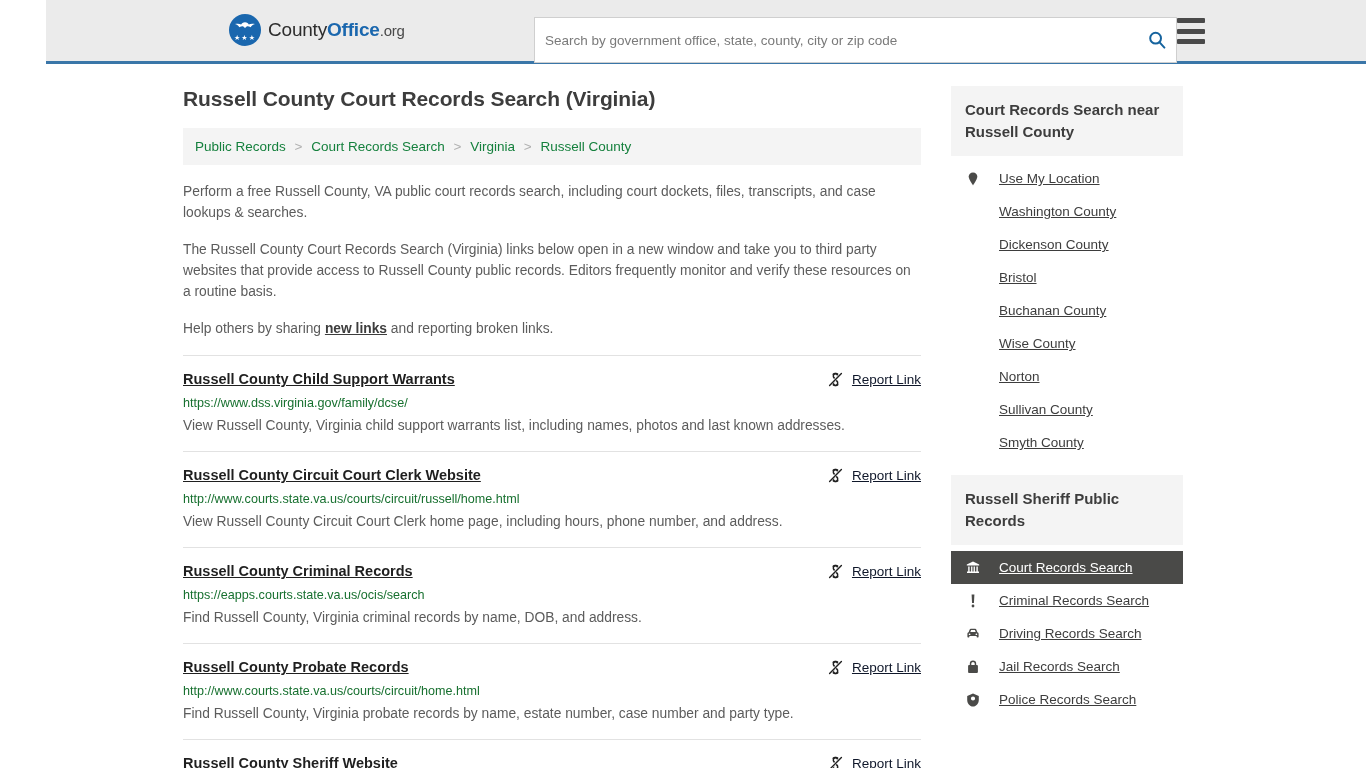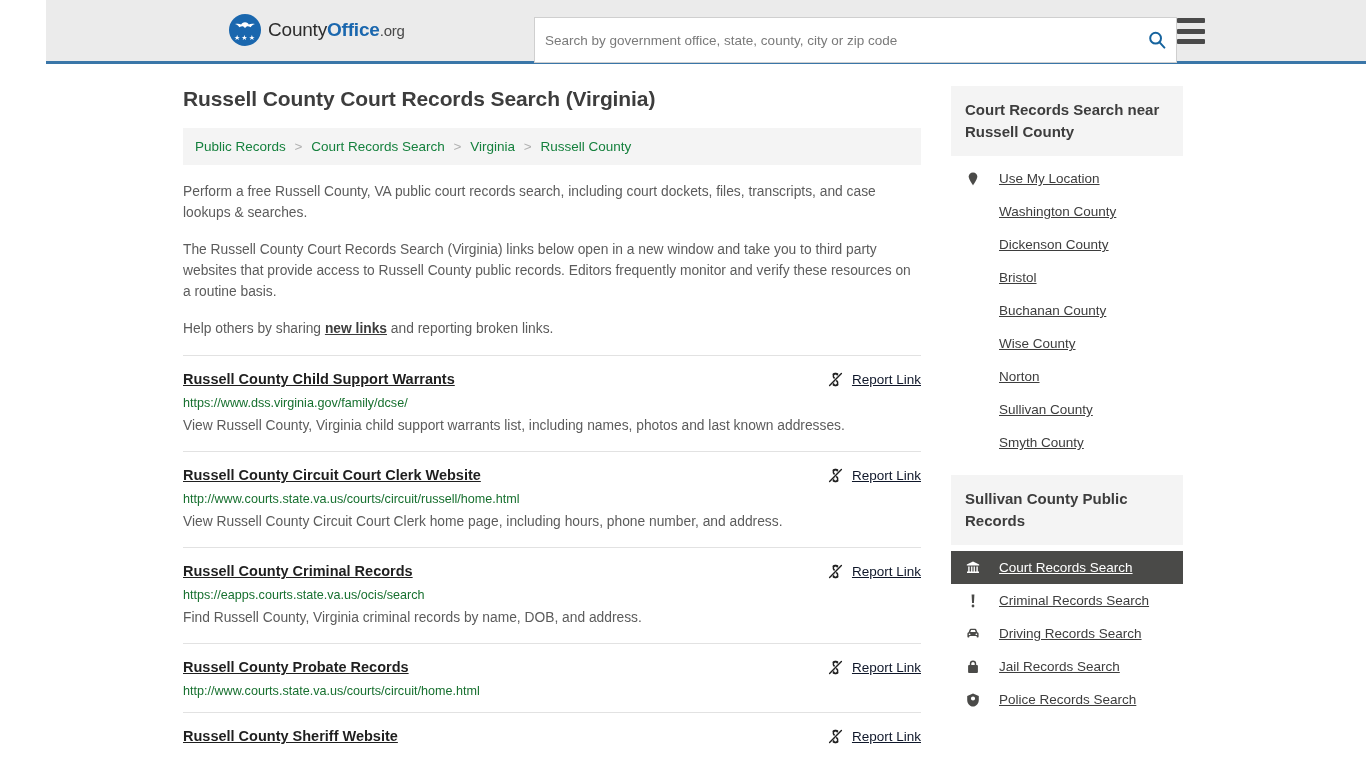--- a/index.html
+++ b/index.html
@@ -365,20 +365,21 @@
                 <path d="M10.8 13.8a2.6 2.6 0 01-3.7 0 2.6 2.6 0 010-3.7l1.4-1.4" fill="none" stroke="#1f1f1f" stroke-width="1.5" stroke-linecap="round"></path>
                 <path d="M10.8 3.2a2.6 2.6 0 00-3.7 0 2.6 2.6 0 000 3.7l1.4 1.4" fill="none" stroke="#1f1f1f" stroke-width="1.5" stroke-linecap="round"></path>
                 <path d="M6.2 13.8a2.6 2.6 0 003.7 0 2.6 2.6 0 000-3.7L8.5 8.7" fill="none" stroke="#1f1f1f" stroke-width="1.5" stroke-linecap="round"></path>
                 <line x1="2.2" y1="14.6" x2="14.6" y2="2.2" stroke="#ffffff" stroke-width="2.6"></line>
                 <line x1="2.6" y1="14.4" x2="14.4" y2="2.6" stroke="#1f1f1f" stroke-width="1.4" stroke-linecap="round"></line>
               </svg>
               <span>Report Link</span>
             </a>
           </div>
           <div class="result-url">http://www.courts.state.va.us/courts/circuit/home.html</div>
+          <div class="result-desc">Find Russell County, Virginia probate records by name, estate number, case number and party type.</div>
         </div>
         <div class="result">
           <div class="result-head">
             <a class="result-title" href="#">Russell County Sheriff Website</a>
             <a class="report-link" href="#">
               <svg width="17" height="17" viewBox="0 0 17 17">
                 <path d="M6.2 3.2a2.6 2.6 0 013.7 0 2.6 2.6 0 010 3.7L8.5 8.3" fill="none" stroke="#1f1f1f" stroke-width="1.5" stroke-linecap="round"></path>
                 <path d="M10.8 13.8a2.6 2.6 0 01-3.7 0 2.6 2.6 0 010-3.7l1.4-1.4" fill="none" stroke="#1f1f1f" stroke-width="1.5" stroke-linecap="round"></path>
                 <path d="M10.8 3.2a2.6 2.6 0 00-3.7 0 2.6 2.6 0 000 3.7l1.4 1.4" fill="none" stroke="#1f1f1f" stroke-width="1.5" stroke-linecap="round"></path>
                 <path d="M6.2 13.8a2.6 2.6 0 003.7 0 2.6 2.6 0 000-3.7L8.5 8.7" fill="none" stroke="#1f1f1f" stroke-width="1.5" stroke-linecap="round"></path>
@@ -453,21 +454,21 @@
           <li>
             <a class="side-link" href="#">
               <span class="side-icon"></span>
               <span class="lbl">Smyth County</span>
             </a>
           </li>
         </ul>
     </div>
 
     <div class="side-box">
-      <div class="side-head">Sullivan County Public Records</div>
+      <div class="side-head">Russell Sheriff Public Records</div>
       <ul class="side-list" id="records-list">
           <li>
             <a class="side-link active" href="#">
               <span class="side-icon">
                 <svg width="14" height="14" viewBox="0 0 14 14">
                   <path fill="currentColor" d="M7 0.6 0.8 3.6v1H13.2v-1L7 .6zM2.2 5.6v5H1v1.3h12v-1.3h-1.2v-5h-1.4v5H8.9v-5H7.6v5H6.4v-5H5.1v5H3.6v-5H2.2z"></path>
                 </svg>
               </span>
               <span class="lbl">Court Records Search</span>
             </a>

